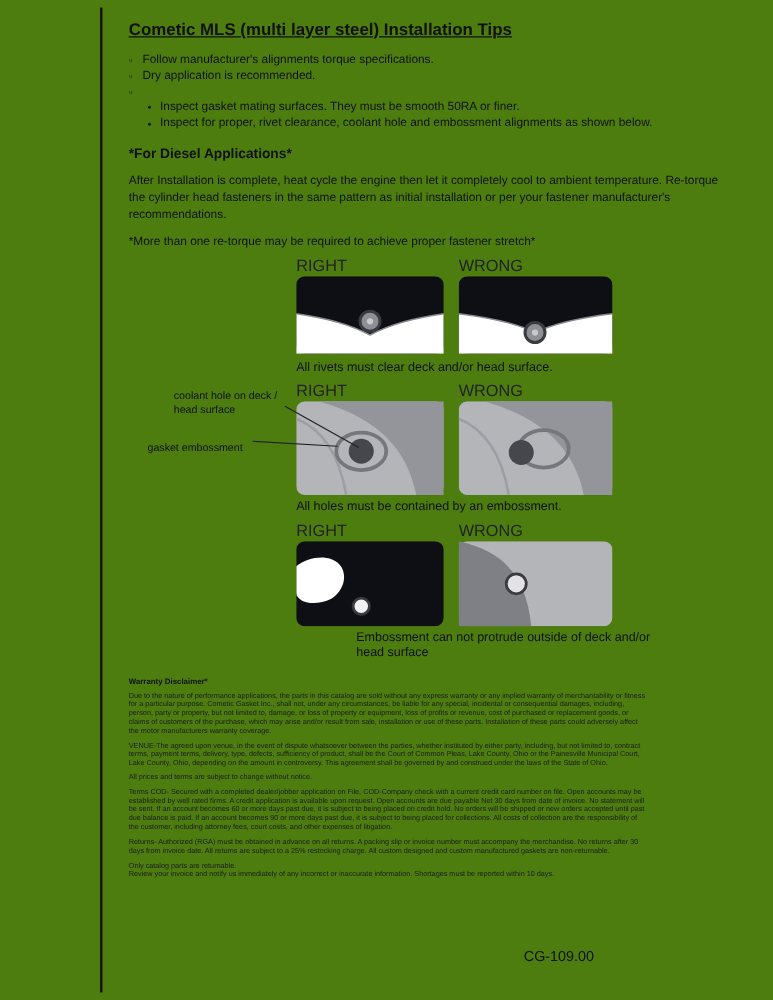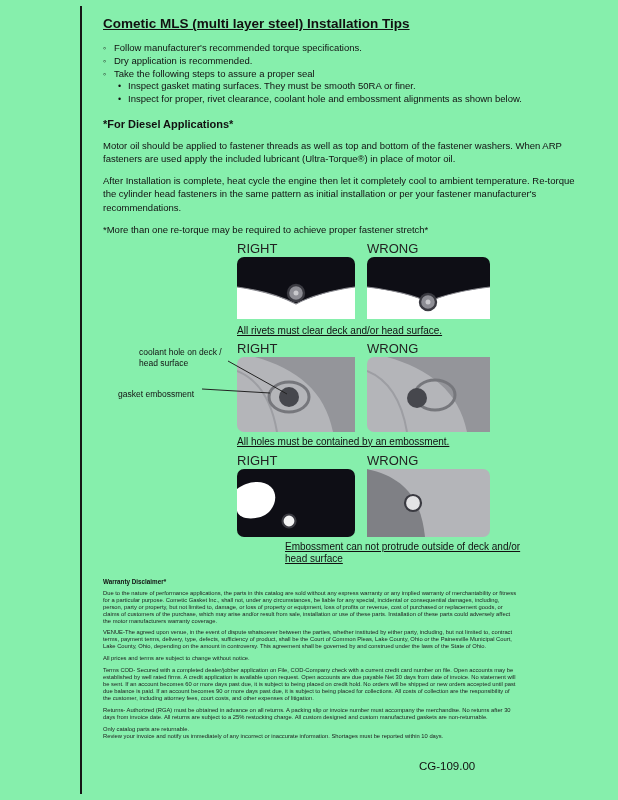--- a/index.html
+++ b/index.html
@@ -1,40 +1,40 @@
 <!DOCTYPE html>
 <html><head>
 <meta charset="utf-8">
 <style>
   * { margin:0; padding:0; box-sizing:border-box; }
   html, body { background:#ffffff; }
   .page {
     position:relative; width:618px; height:800px; margin:0 auto;
-    background:#86efac; color:#111;
+    background:#4d7c0f; color:#111;
     font-family:"Liberation Sans", sans-serif;
     overflow:hidden;
   }
   .left-rule { position:absolute; left:80px; top:6px; width:2px; height:788px; background:#161616; }
   .content { position:absolute; left:103px; top:16px; width:488px; }
 
   .title { font-size:13.5px; font-weight:bold; text-decoration:underline; margin-bottom:11px; }
 
   .bullet { display:flex; font-size:9.5px; line-height:1.35; }
   .bullet .marker { flex:0 0 11px; width:11px; font-size:9px; }
   .bullet.sub { padding-left:15px; }
   .bullet.sub .marker { flex:0 0 10px; width:10px; }
 
   .diesel-heading { font-size:11px; font-weight:bold; margin:12px 0 9px 0; }
   .para { font-size:9.5px; line-height:1.38; margin-bottom:9px; max-width:482px; }
   .para.note { margin-bottom:5px; }
 
   .figures { position:relative; height:328px; margin-top:2px; }
   .fig-label { position:absolute; text-align:left; font-size:13px; color:#222; }
   .fig-panel { position:absolute; display:block; }
-  .fig-caption { position:absolute; font-size:10px; line-height:1.25; color:#111;text-decoration:underline; }
+  .fig-caption { position:absolute; font-size:10px; line-height:1.25; color:#111; }
   .callout { position:absolute; font-size:8.5px; line-height:1.3; color:#111; }
   .connectors { position:absolute; left:0; top:0; pointer-events:none; }
 
   .warranty { margin-top:9px; width:414px; }
   .w-head { font-size:6.3px; font-weight:bold; margin-bottom:5px; }
   .w-para { font-size:5.8px; line-height:1.2; margin-bottom:5px; color:#1c1c1c; }
   .w-para.no-gap { margin-bottom:0; }
 
   .footer { position:absolute; left:419px; top:760px; font-size:11.5px; color:#111; }
 </style>
@@ -44,42 +44,40 @@
 <div class="page">
   <div class="left-rule"></div>
 
   <div class="content">
 
     <h1 class="title">Cometic MLS (multi layer steel) Installation Tips</h1>
 
     <div>
       <div class="bullet">
         <span class="marker">◦</span>
-        <span>Follow manufacturer's recommended torque specifications.</span>
+        <span>Follow manufacturer's alignments torque specifications.</span>
       </div>
       <div class="bullet">
         <span class="marker">◦</span>
         <span>Dry application is recommended.</span>
       </div>
       <div class="bullet">
         <span class="marker">◦</span>
-        <span>Take the following steps to assure a proper seal</span>
       </div>
       <div class="bullet sub">
         <span class="marker">•</span>
         <span>Inspect gasket mating surfaces.  They must be smooth 50RA or finer.</span>
       </div>
       <div class="bullet sub">
         <span class="marker">•</span>
         <span>Inspect for proper, rivet clearance, coolant hole and embossment alignments as shown below.</span>
       </div>
     </div>
 
     <h2 class="diesel-heading">*For Diesel Applications*</h2>
-    <p class="para">Motor oil should be applied to fastener threads as well as top and bottom of the fastener washers. When ARP fasteners are used apply the included lubricant (Ultra-Torque®) in place of motor oil.</p>
     <p class="para">After Installation is complete, heat cycle the engine then let it completely cool to ambient temperature. Re-torque the cylinder head fasteners in the same pattern as initial installation or per your fastener manufacturer's recommendations.</p>
     <p class="para note">*More than one re-torque may be required to achieve proper fastener stretch*</p>
 
     <div class="figures">
 
       <div class="fig-label" style="left:134px; top:0; width:118px;">RIGHT</div>
       <div class="fig-label" style="left:264px; top:0; width:123px;">WRONG</div>
 
       <svg class="fig-panel" style="left:134px; top:16px;" width="118" height="62" viewBox="0 0 118 62">
         <rect width="118" height="62" rx="7" fill="#0e0e15"></rect>

